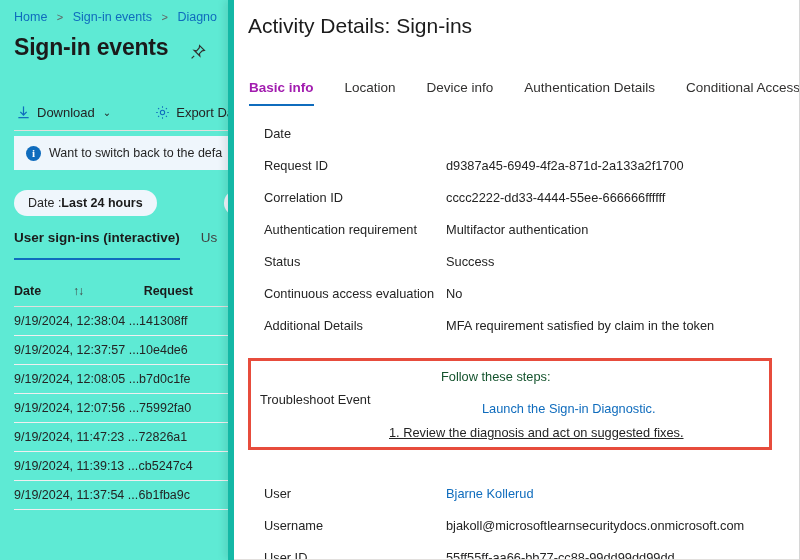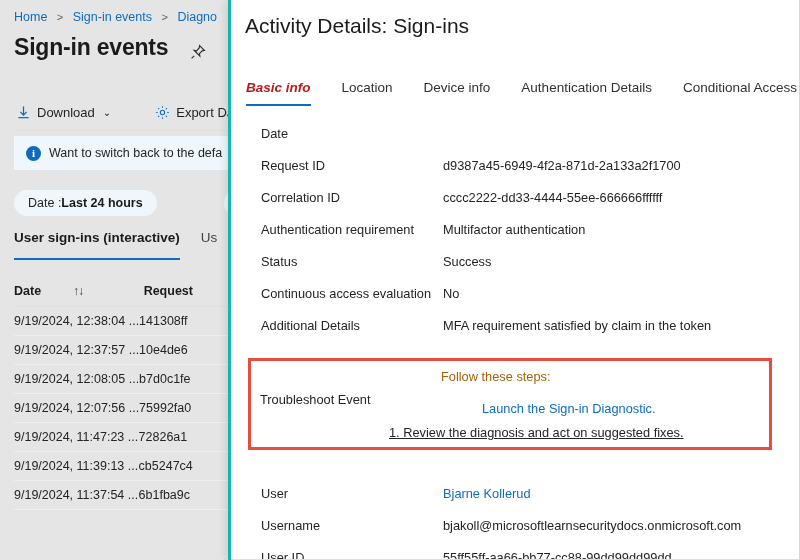--- a/index.html
+++ b/index.html
@@ -7,21 +7,21 @@
     width: 800px; height: 560px;
     background: #ffffff;
     font-family: "Liberation Sans", sans-serif;
     overflow: hidden;
   }
   #root { position: relative; width: 800px; height: 560px; background: #fff; }
 
   
   .page {
     position: absolute; left: 0; top: 0; width: 232px; height: 560px;
-    background: #e5e5e5; overflow: hidden;
+    background: #5eead4; overflow: hidden;
   }
 
   .breadcrumb {
     position: absolute; left: 14px; top: 10px;
     font-size: 12.5px; color: #0f6cbd; white-space: nowrap;
   }
   .breadcrumb .crumb { color: #0f6cbd; cursor: pointer; }
   .breadcrumb .sep { color: #616161; margin: 0 6px; font-size: 11px; }
 
   .page-title {
@@ -108,39 +108,39 @@
   }
   .grow.sel { background: #ebebeb; border-bottom-color: #ebebeb; }
   .gc { font-size: 12.5px; color: #242424; }
   .gc.date { width: 130px; }
   .gc.req { width: 110px; }
 
   
   .panel {
     position: absolute; left: 228px; top: 0; width: 572px; height: 560px;
     background: #ffffff;
-    border-left: 3px solid #14b8a6;
+    border-left: 6px solid #14b8a6;
     border-right: 1px solid #d6d6d6;
     box-shadow: -3px 0 8px rgba(0,0,0,0.10);
     overflow: hidden;
   }
   .panel-title {
     position: absolute; left: 14px; top: 14px;
     font-size: 21px; font-weight: 400; color: #1b1b1b; white-space: nowrap;
   }
 
   .panel-tabs {
     position: absolute; left: 15px; top: 80px; right: 0; height: 26px;
     display: flex; gap: 31px; white-space: nowrap;
   }
   .dtab {
     font-size: 13.5px; color: #323130; cursor: pointer; position: relative;
     padding-bottom: 8px;
   }
-  .dtab.active { font-weight: 700; color: #b91c1c; font-style: italic; }
+  .dtab.active { font-weight: 700; color: #a21caf; }
   .dtab.active::after {
     content: ""; position: absolute; left: 0; right: 0; bottom: 0;
     height: 2px; background: #0f6cbd;
   }
 
   .detail-list { position: absolute; left: 0; top: 118px; width: 572px; }
   .drow {
     display: flex; align-items: flex-start; height: 32px;
     padding-left: 30px; white-space: nowrap;
   }
@@ -156,21 +156,21 @@
     position: absolute; left: 248px; top: 358px; width: 524px; height: 92px;
     border: 3px solid #e74c3c; background: #fff;
   }
   .ts-inner { position: relative; width: 100%; height: 100%; }
   .ts-label {
     position: absolute; left: 9px; top: 31px;
     font-size: 12.8px; color: #242424;
   }
   .ts-line1 {
     position: absolute; left: 190px; top: 8px;
-    font-size: 12.8px; color: #a16207;
+    font-size: 12.8px; color: #14532d;
   }
   .ts-link {
     position: absolute; left: 231px; top: 40px;
     font-size: 12.8px; color: #0f6cbd; cursor: pointer;
   }
   .ts-line3 {
     position: absolute; left: 138px; top: 64px;
     font-size: 12.8px; color: #242424; text-decoration: underline;
   }
 

